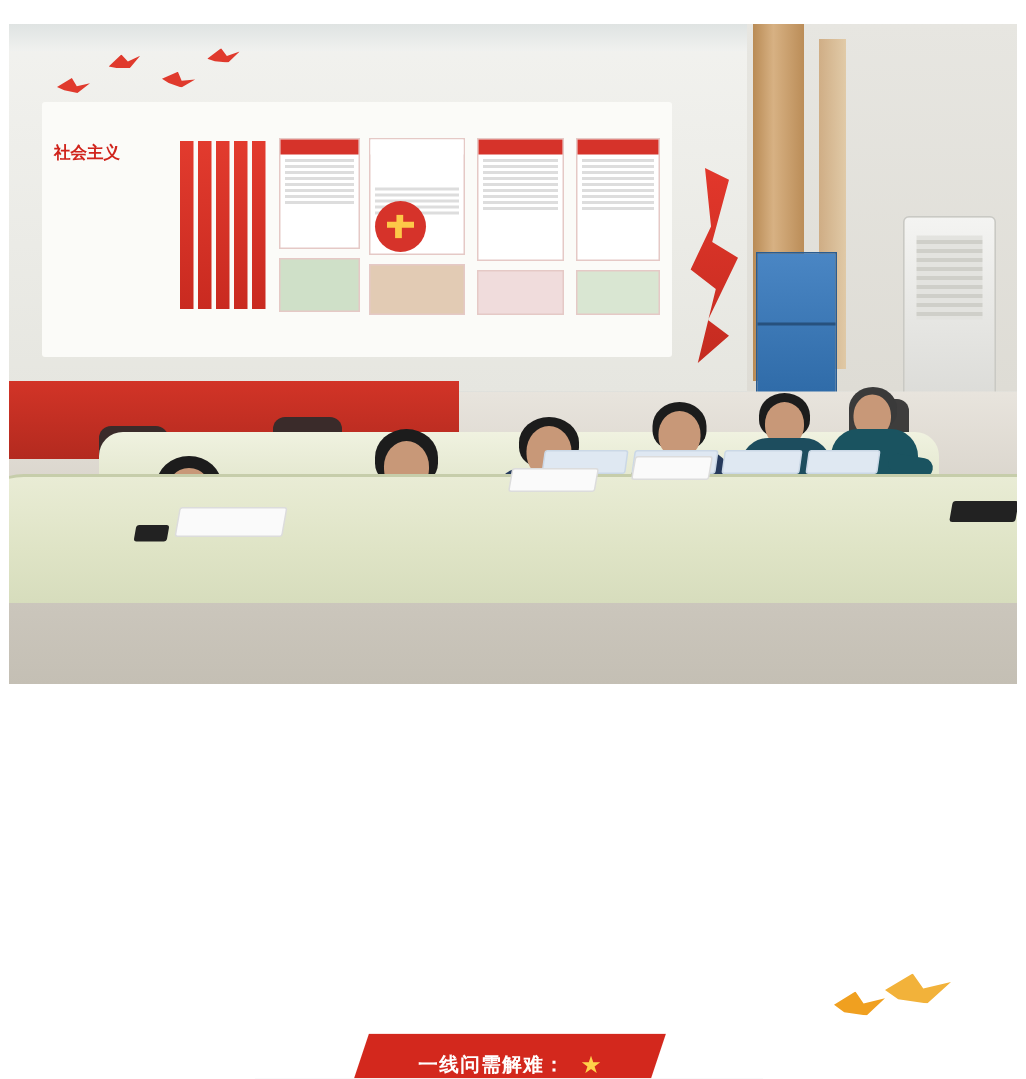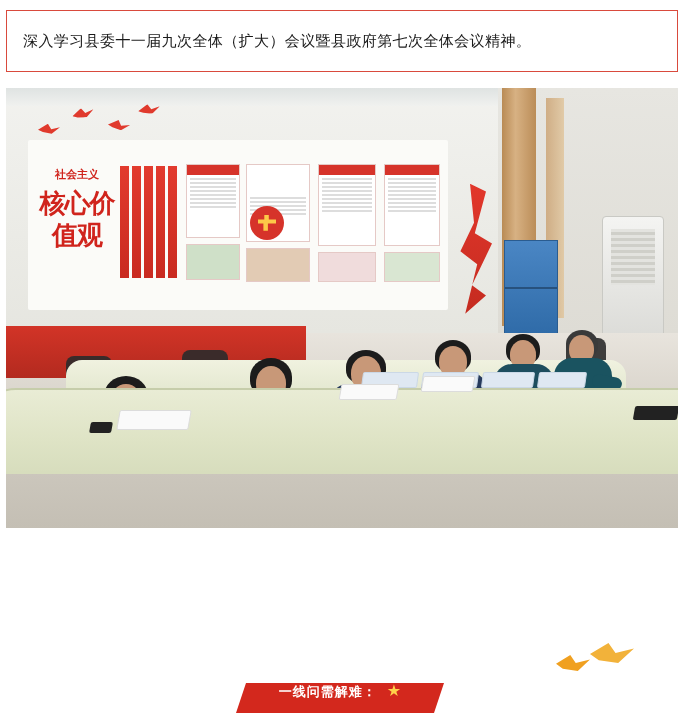--- a/index.html
+++ b/index.html
@@ -120,21 +120,20 @@
     padding: 4px 3px;
     text-align: center;
     overflow: hidden;
   }
   .culture-board {
     position: absolute;
     left: 22px; top: 52px;
     width: 420px; height: 170px;
     background: #fbfbf8;
     border-radius: 2px;
-    text-align: center;
   }
   .cb-title {
     position: absolute;
     left: 8px; top: 28px;
     width: 82px; height: 108px;
     color: #d0241c;
     font-size: 11px;
     font-weight: bold;
     line-height: 1.25;
     font-family: "Liberation Serif", serif;
@@ -309,21 +308,21 @@
     position: absolute;
     background: #f0a020;
     clip-path: polygon(0 55%, 42% 0, 58% 50%, 100% 28%, 64% 100%, 20% 86%);
   }
   .ribbon {
     position: absolute;
     left: 236px; bottom: 16px;
     width: 208px; height: 30px;
     background: #d3281d;
     display: flex;
-    align-items: flex-start;
+    align-items: flex-end;
     justify-content: center;
     gap: 10px;
     clip-path: polygon(10px 0, 100% 0, calc(100% - 10px) 100%, 0 100%);
   }
   .ribbon .txt {
     color: #ffffff;
     font-size: 13px;
     font-weight: bold;
     letter-spacing: 1px;
   }
@@ -331,21 +330,20 @@
     color: #ffd24a;
     font-size: 16px;
     line-height: 1;
   }
 </style>
 </head>
 <body>
 
 <div class="page">
 
-  <div class="para-box first">深入学习县委十一届九次全体（扩大）会议暨县政府第七次全体会议精神。</div>
 
 
   <div class="photo-wrap">
     <div class="photo">
 
       <div class="wall"></div>
       <div class="ceiling"></div>
       <div class="wall-right-panel"></div>
       <div class="wood-column"></div>
       <div class="wood-column2"></div>
@@ -357,21 +355,20 @@
       <div class="doves">
         <span class="dove" style="left:4px;  top:22px;"></span>
         <span class="dove" style="left:38px; top:6px;  transform:rotate(-12deg);"></span>
         <span class="dove" style="left:74px; top:18px; transform:rotate(8deg);"></span>
         <span class="dove" style="left:104px;top:2px;  transform:rotate(-6deg);"></span>
       </div>
 
       <div class="culture-board">
         <div class="cb-title">
           <span>社会主义</span>
-          <span class="big">核心价值观</span>
         </div>
 
         <div class="cb-redcol" style="left:92px;  top:26px; height:112px;"></div>
         <div class="cb-redcol" style="left:104px; top:26px; height:112px;"></div>
         <div class="cb-redcol" style="left:116px; top:26px; height:112px;"></div>
         <div class="cb-redcol" style="left:128px; top:26px; height:112px;"></div>
         <div class="cb-redcol" style="left:140px; top:26px; height:112px;"></div>
 
         <div class="cb-panel" style="left:158px; top:24px; width:54px; height:74px;">
           <div class="hd"></div>

